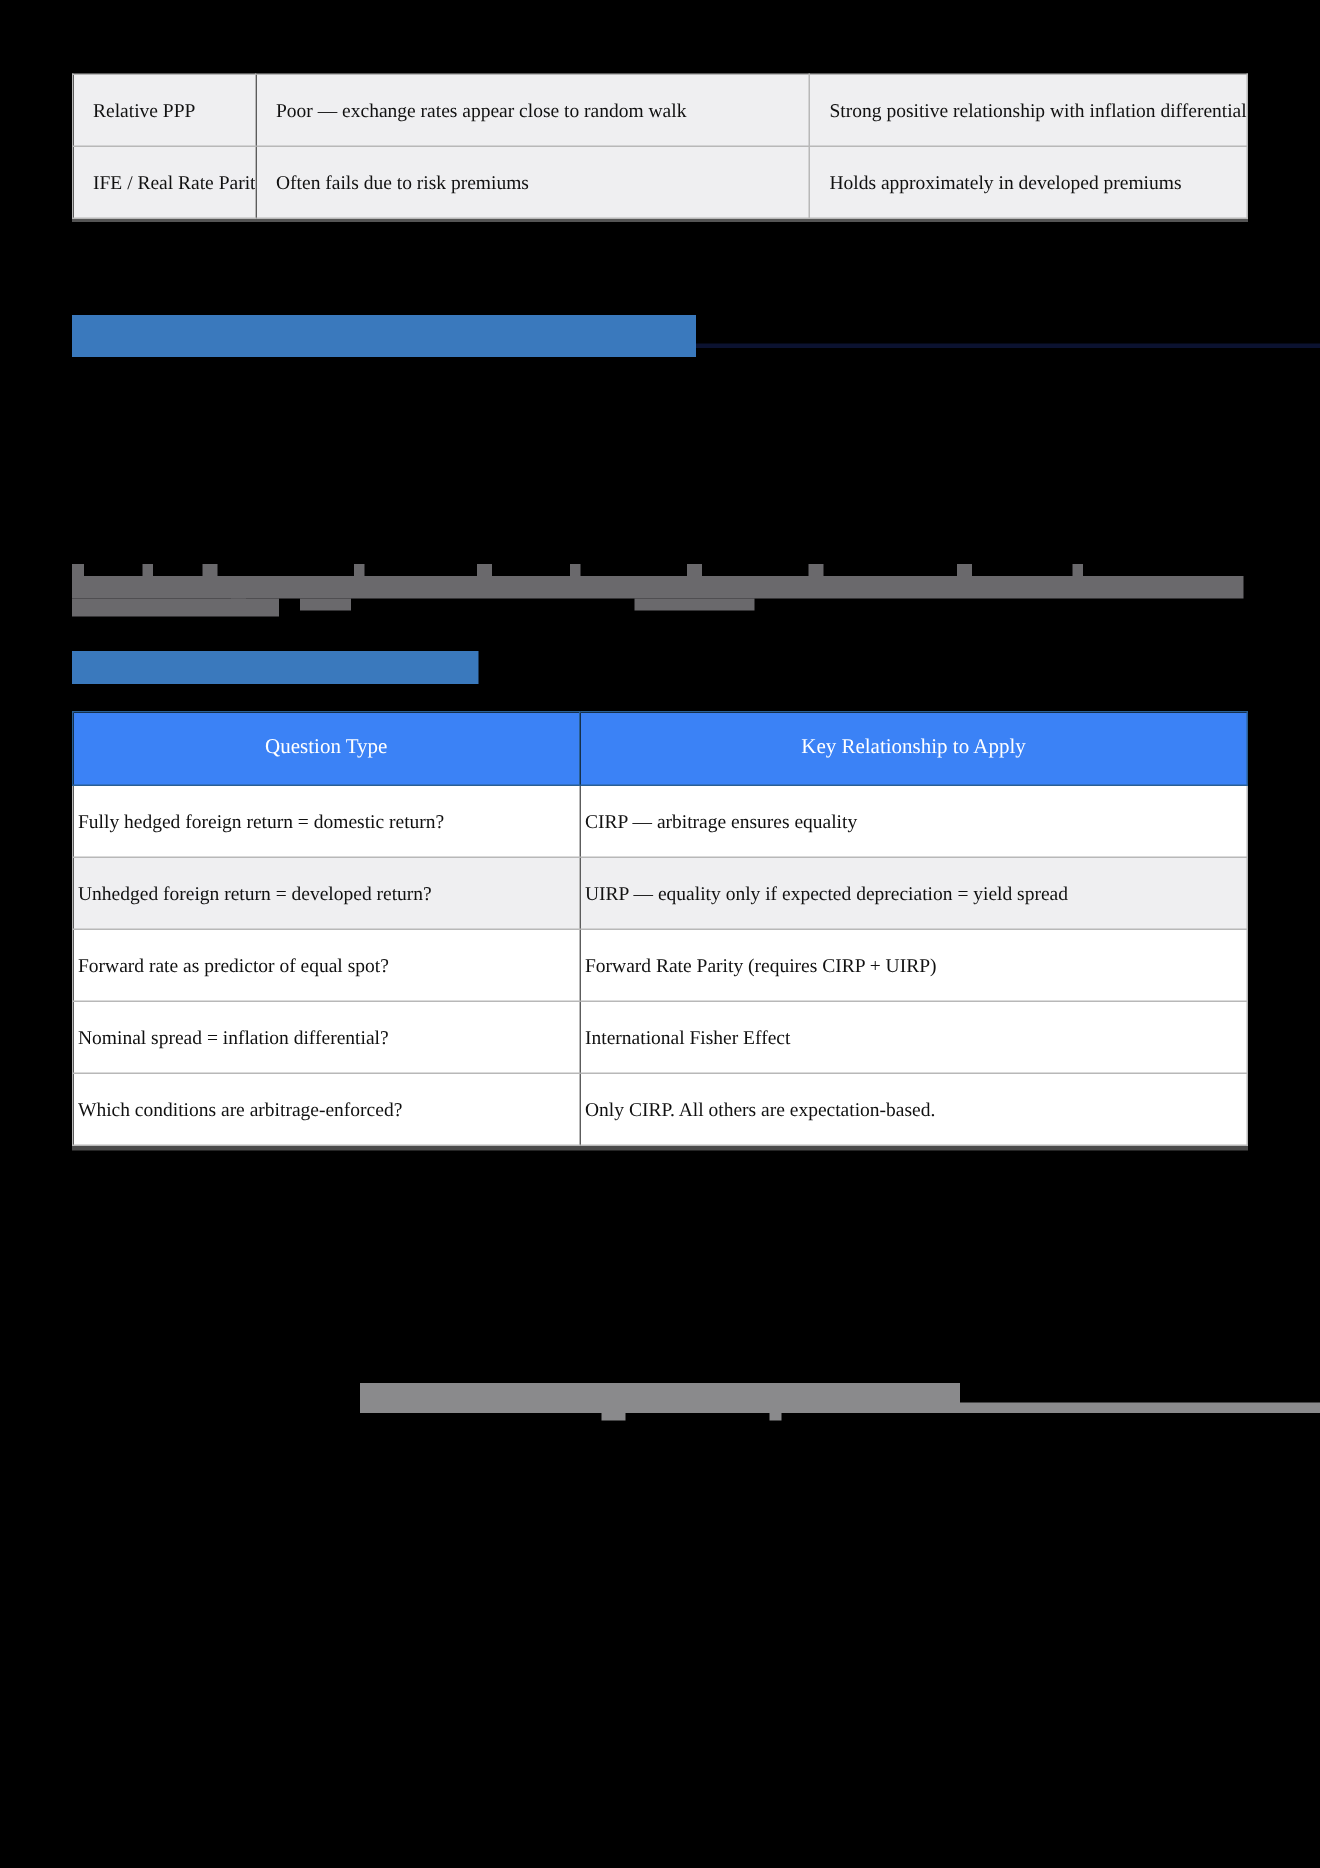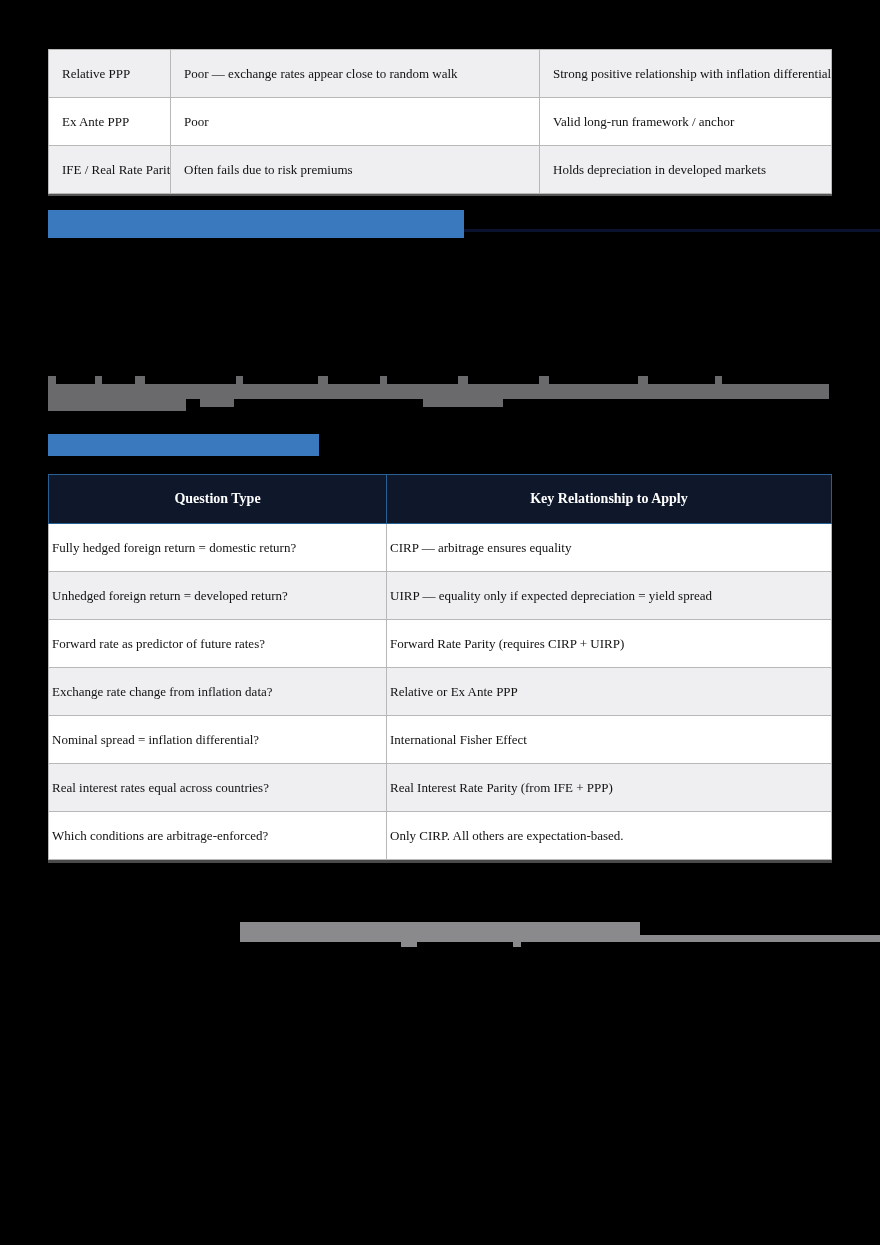--- a/index.html
+++ b/index.html
@@ -15,49 +15,44 @@
 
   .heading { position: absolute; left: 48px; color: #2e75b6; font-family: "Liberation Sans", sans-serif; font-weight: bold; background: #3a79bd; color: transparent; }
   #h84 { top: 210px; width: 416px; height: 28px; }
   #h84-rule { position: absolute; left: 464px; top: 229px; width: 416px; height: 3px; background: #0b1230; }
   #h85 { top: 434px; width: 271px; height: 22px; }
   .heading .txt { color: #2e75b6; font-size: 18px; line-height: 28px; opacity: 0; }
 
   .redact { position: absolute; background: #6a696c; }
 
   #ref-table { top: 474px; border: 1px solid #666; box-shadow: 0 3px 0 #4a4a4a; }
-  #ref-table th { background: #0f172a; color: #fff; height: 48px; font-size: 14px; font-weight: bold; text-align: center; border-color: #2a5f94; }
+  #ref-table th { background: #3b82f6; color: #fff; height: 48px; font-size: 14px; font-weight: normal; text-align: center; border-color: #2a5f94; }
   #ref-table td { height: 47px; }
 
   .caption-block { position: absolute; background: #8a8a8c; }
 </style>
 </head>
 <body>
 
 <table class="tbl" id="top-table">
   <colgroup>
       <col style="width:122px">
       <col style="width:369px">
       <col style="width:292px">
     </colgroup>
   <tbody>
       <tr class="alt">
     <td>Relative PPP</td>
     <td>Poor — exchange rates appear close to random walk</td>
     <td>Strong positive relationship with inflation differential</td>
   </tr>
-  <tr class="plain">
-    <td>Ex Ante PPP</td>
-    <td>Poor</td>
-    <td>Valid long-run framework / anchor</td>
-  </tr>
   <tr class="alt">
     <td>IFE / Real Rate Parity</td>
     <td>Often fails due to risk premiums</td>
-    <td>Holds depreciation in developed markets</td>
+    <td>Holds approximately in developed premiums</td>
   </tr>
 </tbody>
   </table>
 
 <div class="heading" id="h84">
   <span class="txt">8.4 If All Parity Conditions Hold Simultaneously</span>
 </div>
 <div id="h84-rule"></div>
 
 <div>
@@ -94,34 +89,26 @@
   </tr>
   <tr class="plain">
     <td>Fully hedged foreign return = domestic return?</td>
     <td>CIRP — arbitrage ensures equality</td>
   </tr>
   <tr class="alt">
     <td>Unhedged foreign return = developed return?</td>
     <td>UIRP — equality only if expected depreciation = yield spread</td>
   </tr>
   <tr class="plain">
-    <td>Forward rate as predictor of future rates?</td>
+    <td>Forward rate as predictor of equal spot?</td>
     <td>Forward Rate Parity (requires CIRP + UIRP)</td>
-  </tr>
-  <tr class="alt">
-    <td>Exchange rate change from inflation data?</td>
-    <td>Relative or Ex Ante PPP</td>
   </tr>
   <tr class="plain">
     <td>Nominal spread = inflation differential?</td>
     <td>International Fisher Effect</td>
-  </tr>
-  <tr class="alt">
-    <td>Real interest rates equal across countries?</td>
-    <td>Real Interest Rate Parity (from IFE + PPP)</td>
   </tr>
   <tr class="plain">
     <td>Which conditions are arbitrage-enforced?</td>
     <td>Only CIRP. All others are expectation-based.</td>
   </tr>
 </tbody>
   </table>
 
 <div>
   <div class="caption-block" style="left:240px;top:922px;width:400px;height:20px;"></div>

